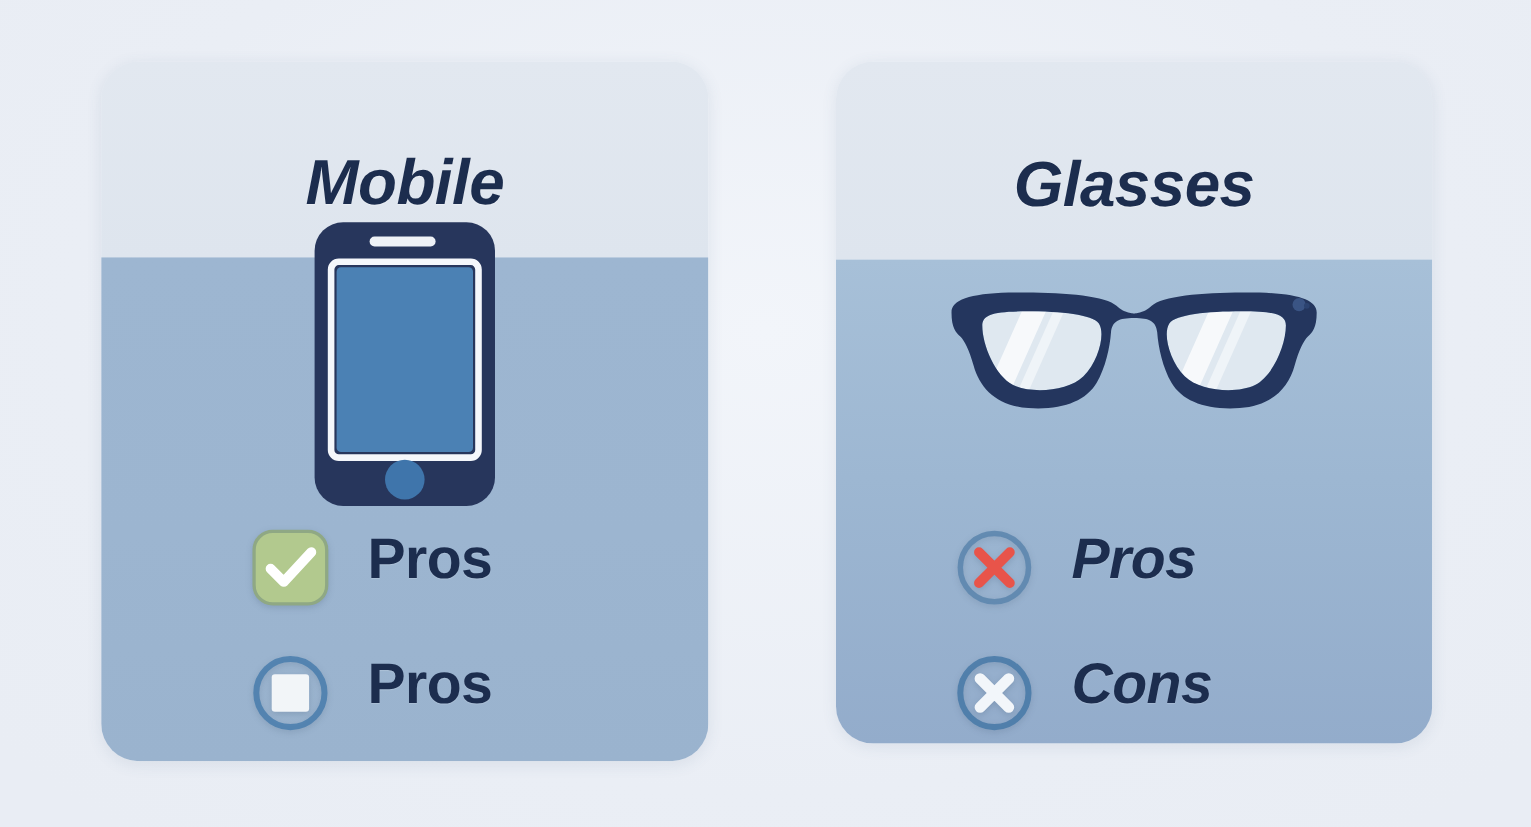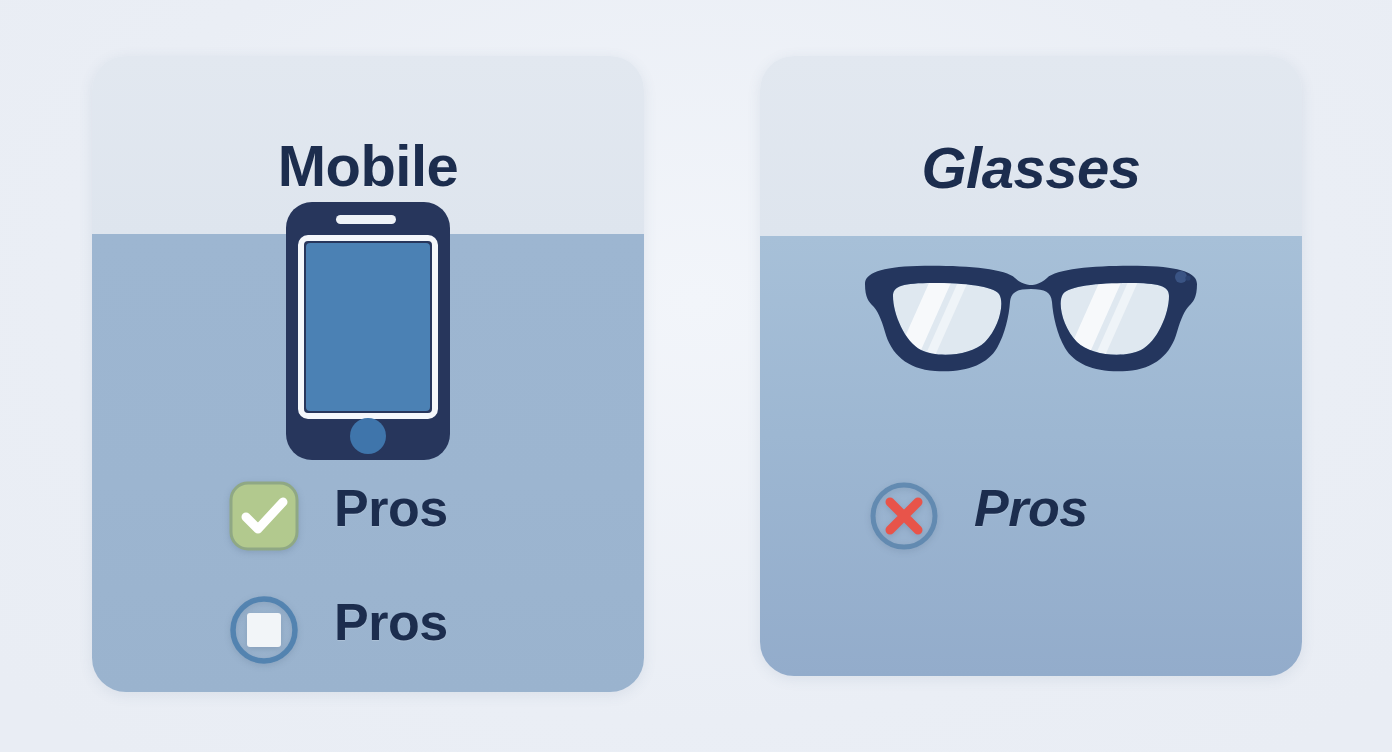--- a/index.html
+++ b/index.html
@@ -78,20 +78,21 @@
     text-align: center;
     color: #1c2d4e;
     font-weight: 700;
     letter-spacing: -0.5px;
     text-shadow: 0 1px 1px rgba(255,255,255,0.35);
   }
   .card-mobile .card-title {
     top: 78px;
     font-size: 58px;
     line-height: 64px;
+    font-style: italic;
   }
   .card-glasses .card-title {
     top: 80px;
     font-size: 58px;
     line-height: 64px;
   }
 
   
   .hero {
     position: absolute;
@@ -252,17 +253,24 @@
     <div class="features">
 
       <div class="feature-row">
         <svg class="feature-icon" viewBox="0 0 72 72">
           <circle cx="36" cy="36" r="31" fill="none" stroke="#5b85ad" stroke-width="5" opacity="0.85"></circle>
           <path d="M22 22 L50 50 M50 22 L22 50" stroke="#e8544a" stroke-width="9" stroke-linecap="round"></path>
         </svg>
         <span class="feature-label">Pros</span>
       </div>
 
+      <div class="feature-row">
+        <svg class="feature-icon" viewBox="0 0 72 72">
+          <circle cx="36" cy="36" r="31" fill="none" stroke="#4a7ba8" stroke-width="5.5" opacity="0.9"></circle>
+          <path d="M23 23 L49 49 M49 23 L23 49" stroke="#f2f6fa" stroke-width="10" stroke-linecap="round"></path>
+        </svg>
+        <span class="feature-label">Cons</span>
+      </div>
 
     </div>
   </div>
 
 </div>
 
 </body></html>

